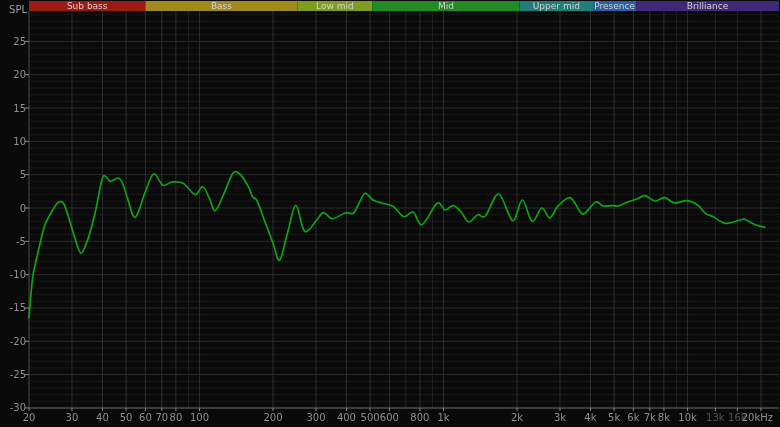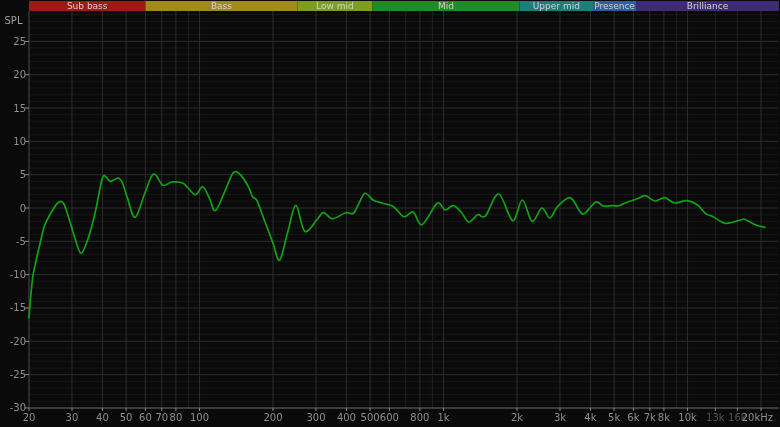--- a/index.html
+++ b/index.html
@@ -1,18 +1,18 @@
 <!DOCTYPE html>
 <html><head>
 <meta charset="utf-8">
 <style>
   html,body{margin:0;padding:0;background:#0a0a0a;}
   #stage{position:relative;width:780px;height:427px;background:#0a0a0a;overflow:hidden;
          font-family:"DejaVu Sans", sans-serif;}
-  #spl-title{position:absolute;left:0;top:15px;width:27px;text-align:center;
+  #spl-title{position:absolute;left:0;top:4px;width:27px;text-align:right;
              font-size:10px;color:#97a2a6;letter-spacing:0px;}
   svg text{font-family:"DejaVu Sans", sans-serif;}
 </style>
 </head>
 <body>
 
 <div id="stage">
   <div id="spl-title">SPL</div>
   <svg id="chart" width="780" height="427" viewBox="0 0 780 427">
       <line x1="29" y1="401.28499999999997" x2="779" y2="401.28499999999997" stroke="#181818" stroke-width="1"></line>

